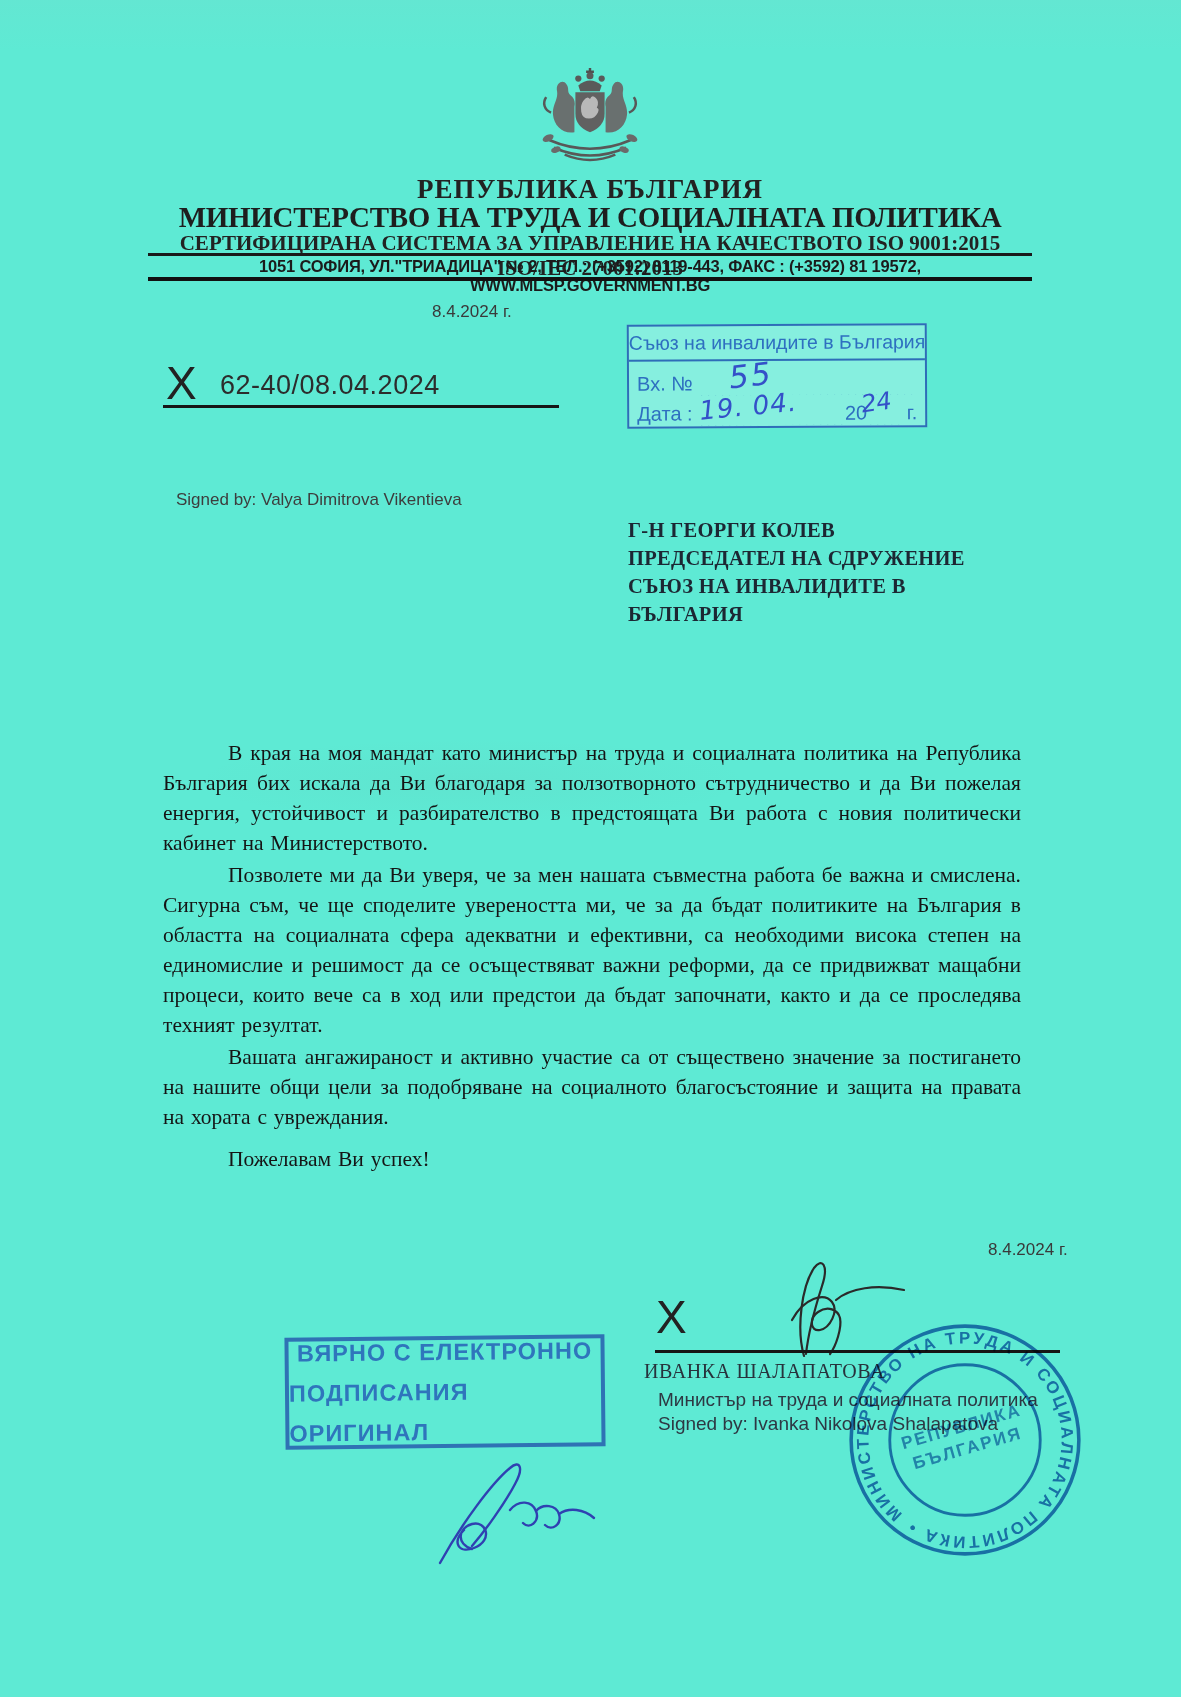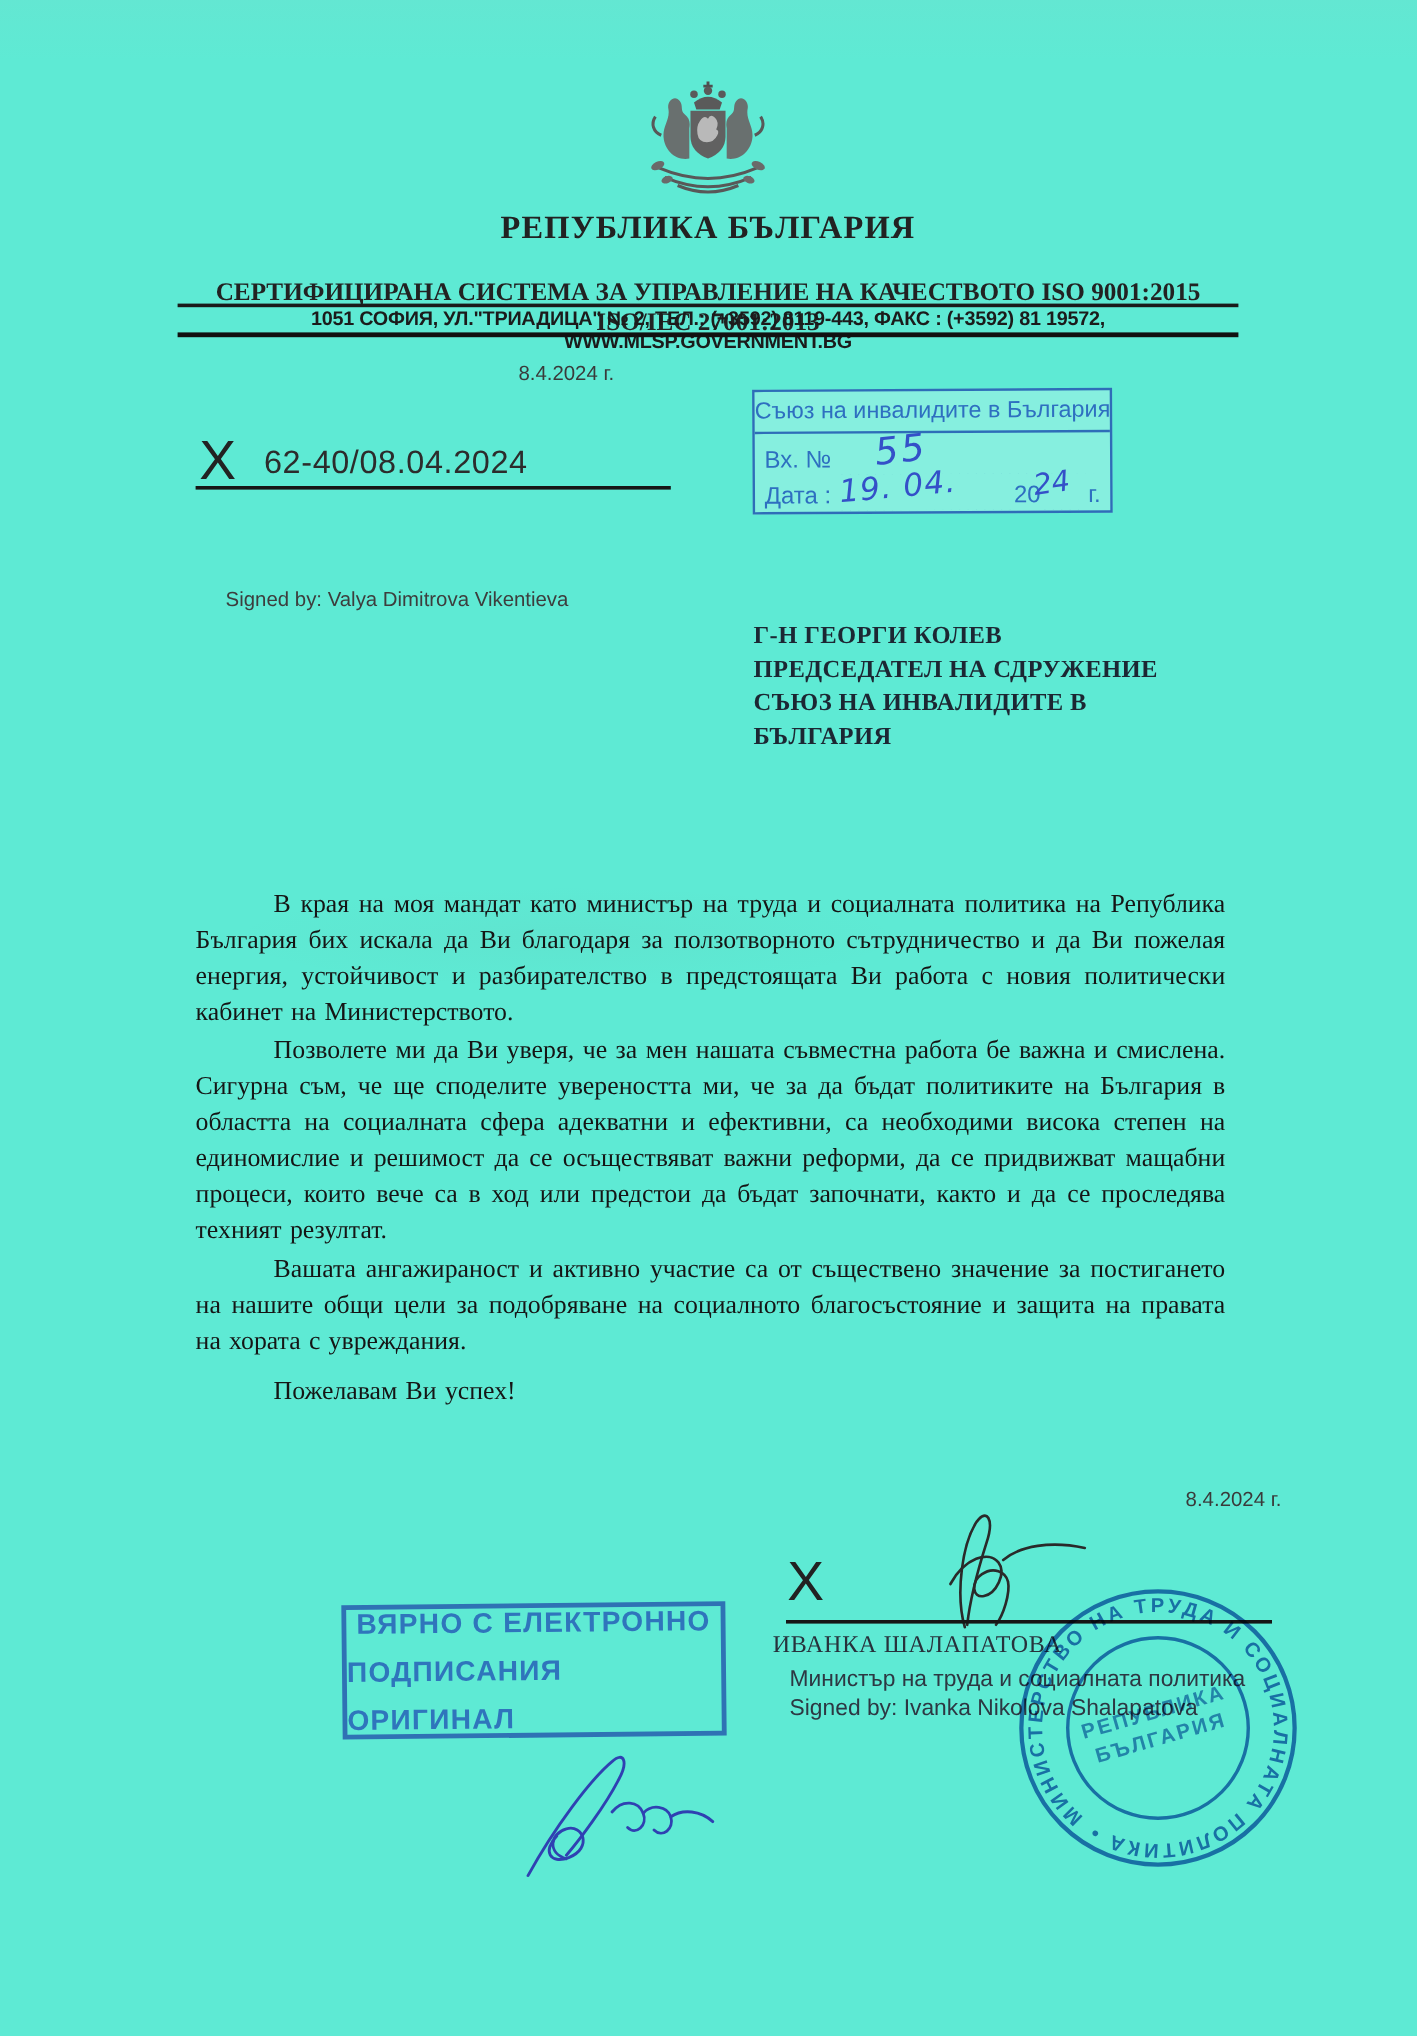--- a/index.html
+++ b/index.html
@@ -27,21 +27,21 @@
   .hdr-republic   { top:174px; font-size:27px; font-weight:bold; letter-spacing:1px; color:#222; }
   .hdr-ministry   { top:201px; font-size:29px; font-weight:bold; letter-spacing:-0.3px; color:#1e1e1e; }
   .hdr-cert       { top:231px; font-size:21px; font-weight:600; color:#222; }
   .rule1 { position:absolute; left:148px; top:253px; width:884px; height:3px; background:#1a1a1a; }
   .hdr-contact    { top:257px; font-family:"Liberation Sans", sans-serif; font-size:16.5px; font-weight:600; letter-spacing:-0.2px; color:#1b1b1b; }
   .rule2 { position:absolute; left:148px; top:277px; width:884px; height:4px; background:#111; }
   .date-top { position:absolute; left:432px; top:302px; font-family:"Liberation Sans", sans-serif; font-size:17px; color:#3a3a3a; }
   .ref-x    { position:absolute; left:166px; top:356px; font-family:"Liberation Sans", sans-serif; font-size:46px; font-weight:500; color:#222; }
   .ref-num  { position:absolute; left:220px; top:370px; font-family:"Liberation Sans", sans-serif; font-size:27px; color:#2c2c2c; letter-spacing:0.5px; }
   .ref-line { position:absolute; left:163px; top:405px; width:396px; height:3px; background:#161616; }
-  .signed-top { position:absolute; left:188px; top:490px; font-family:"Liberation Sans", sans-serif; font-size:17px; color:#3d3d3d; }
+  .signed-top { position:absolute; left:176px; top:490px; font-family:"Liberation Sans", sans-serif; font-size:17px; color:#3d3d3d; }
 
   
   .in-stamp {
     position:absolute; left:627px; top:324px; width:300px; height:104px;
     border:2.5px solid #2e6db8; background:rgba(255,255,255,0.25);
     font-family:"Liberation Sans", sans-serif; color:#2e6fc0;
     transform:rotate(-0.3deg);
   }
   .in-stamp .head {
     height:35px; border-bottom:2.5px solid #2e6db8;
@@ -122,20 +122,21 @@
     </g>
     <g fill="#6a6a6a">
       <ellipse cx="27" cy="76" rx="6" ry="3.4" transform="rotate(-25 27 76)"></ellipse>
       <ellipse cx="113" cy="76" rx="6" ry="3.4" transform="rotate(25 113 76)"></ellipse>
       <ellipse cx="35" cy="88" rx="5" ry="3" transform="rotate(-20 35 88)"></ellipse>
       <ellipse cx="105" cy="88" rx="5" ry="3" transform="rotate(20 105 88)"></ellipse>
     </g>
   </svg>
 
   <div class="hdr hdr-republic">РЕПУБЛИКА БЪЛГАРИЯ</div>
+  <div class="hdr hdr-ministry">МИНИСТЕРСТВО НА ТРУДА И СОЦИАЛНАТА ПОЛИТИКА</div>
   <div class="hdr hdr-cert">СЕРТИФИЦИРАНА СИСТЕМА ЗА УПРАВЛЕНИЕ НА КАЧЕСТВОТО  ISO 9001:2015   ISO/IEC 27001:2013</div>
   <div class="rule1"></div>
   <div class="hdr hdr-contact">1051 СОФИЯ, УЛ."ТРИАДИЦА" № 2, ТЕЛ.: (+3592) 8119-443, ФАКС : (+3592) 81 19572, WWW.MLSP.GOVERNMENT.BG</div>
   <div class="rule2"></div>
 
   <div class="date-top">8.4.2024 г.</div>
   <div class="ref-x">X</div>
   <div class="ref-num">62-40/08.04.2024</div>
   <div class="ref-line"></div>
   <div class="signed-top">Signed by: Valya Dimitrova Vikentieva</div>

